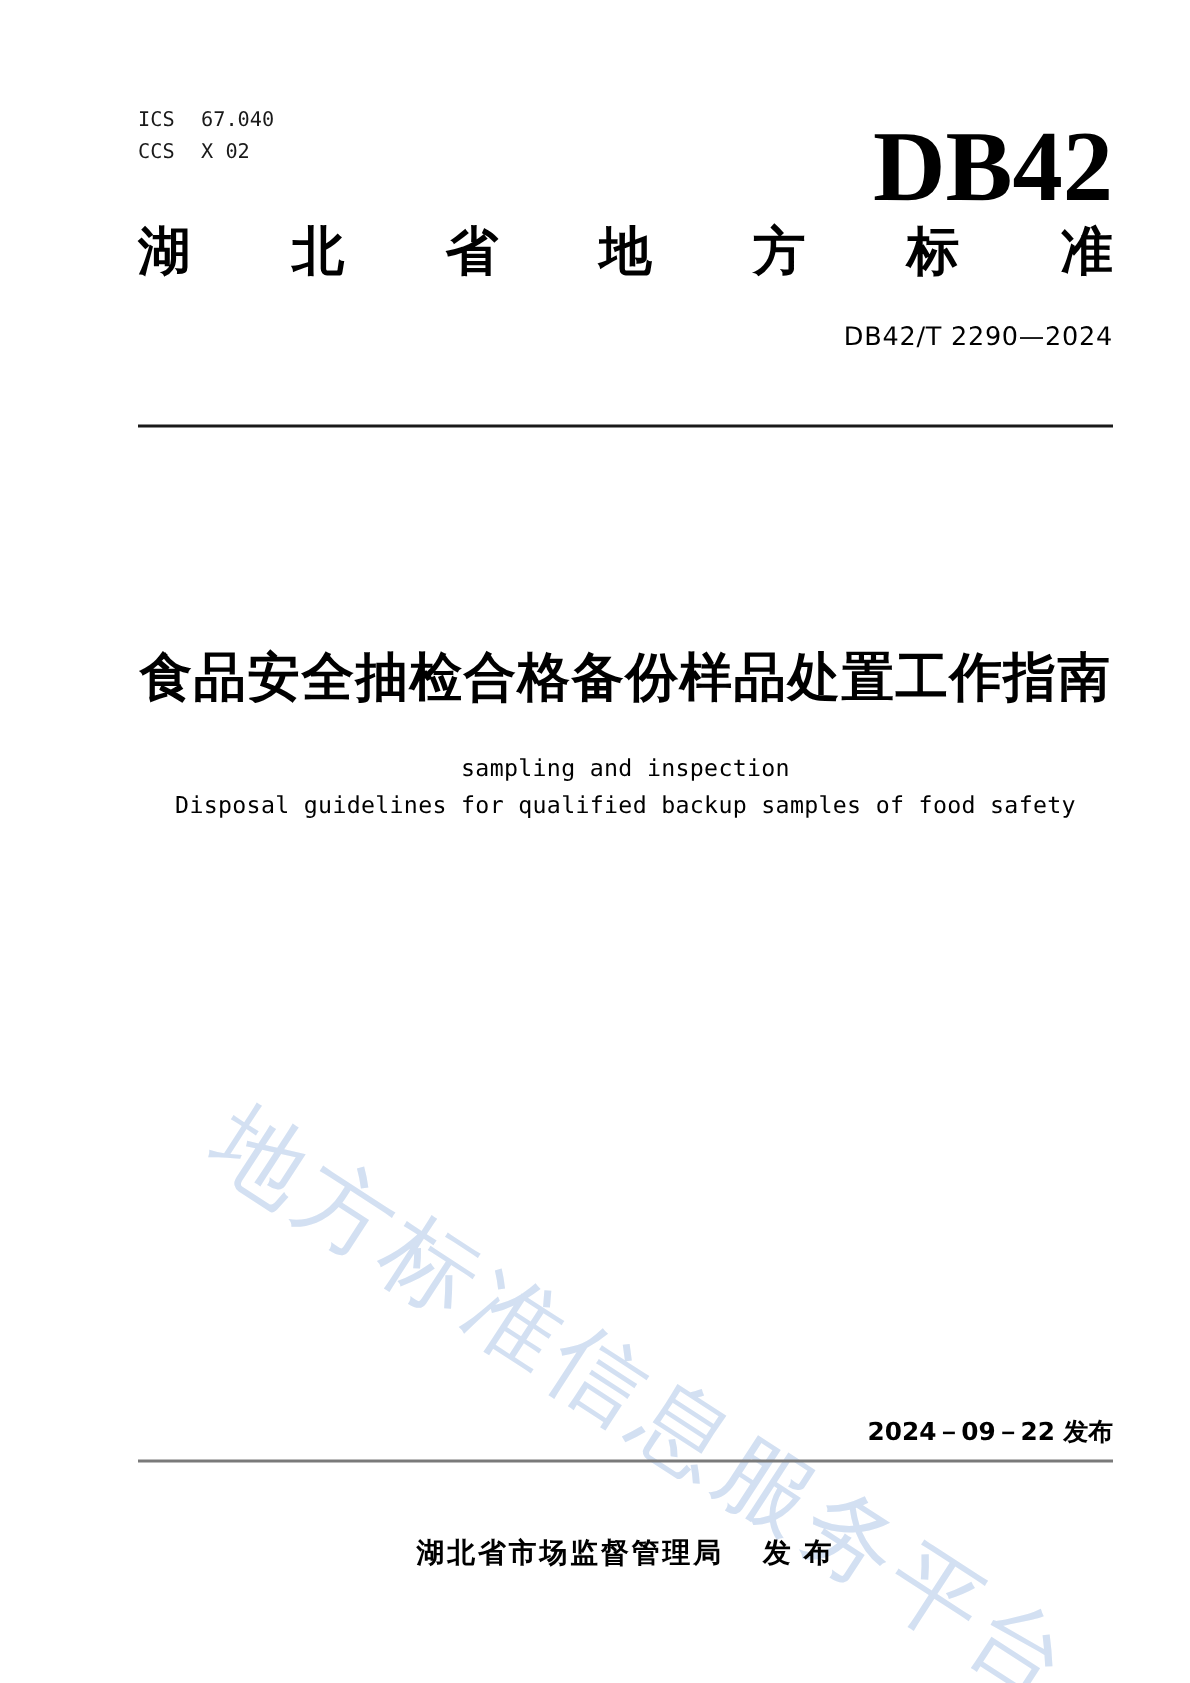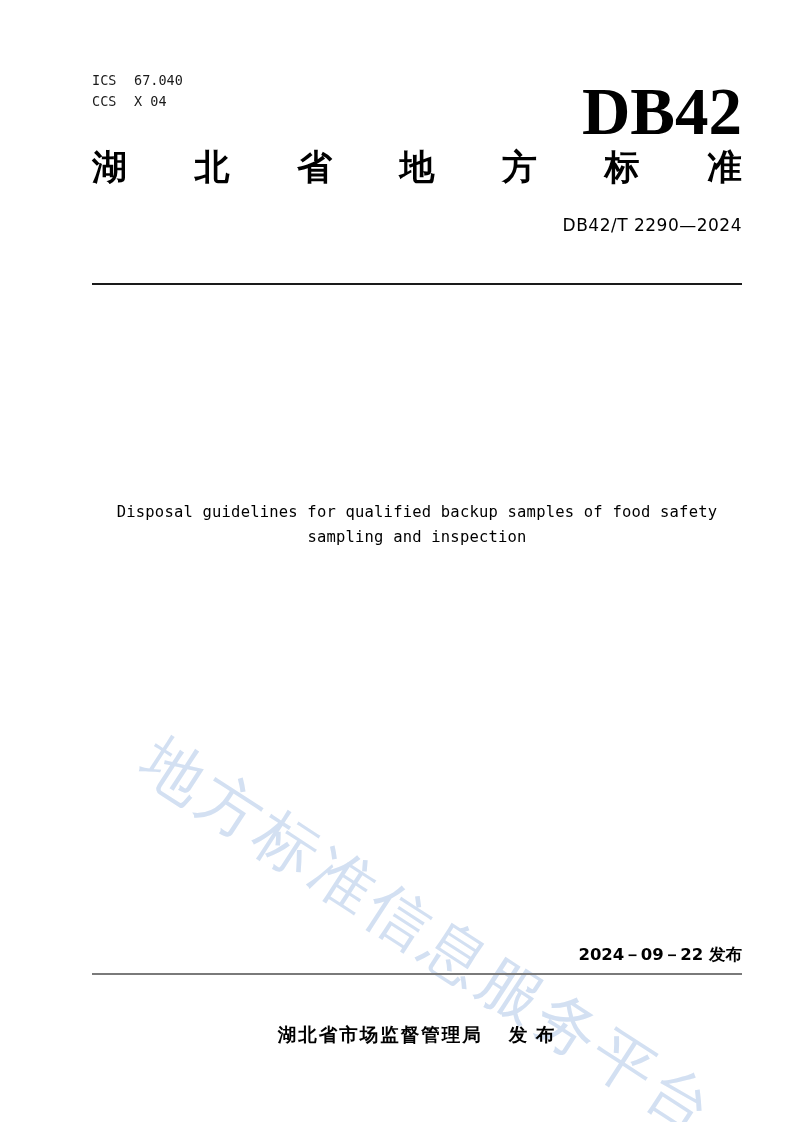--- a/index.html
+++ b/index.html
@@ -214,44 +214,45 @@
 
   <div class="content">
 
     <div class="codes">
       <div class="code-row">
         <span class="code-key">ICS</span>
         <span class="code-val">67.040</span>
       </div>
       <div class="code-row">
         <span class="code-key">CCS</span>
-        <span class="code-val">X 04</span>
+        <span class="code-val">X 02</span>
       </div>
     </div>
 
     <div class="db-mark">DB42</div>
 
     <div class="province-line">
       <span>湖</span>
       <span>北</span>
       <span>省</span>
       <span>地</span>
       <span>方</span>
       <span>标</span>
       <span>准</span>
     </div>
 
     <div class="std-number">DB42/T 2290—2024</div>
 
     <div class="rule-top"></div>
 
+    <div class="title-cn">食品安全抽检合格备份样品处置工作指南</div>
 
     <div class="title-en">
+      <div>sampling and inspection</div>
       <div>Disposal guidelines for qualified backup samples of food safety</div>
-      <div>sampling and inspection</div>
     </div>
 
     <div class="dates">
       <span>2024－09－22 发布</span>
     </div>
 
     <div class="rule-bottom"></div>
 
     <div class="publisher">
       <span>湖北省市场监督管理局</span><span class="issuer-gap"></span><span>发 布</span>

